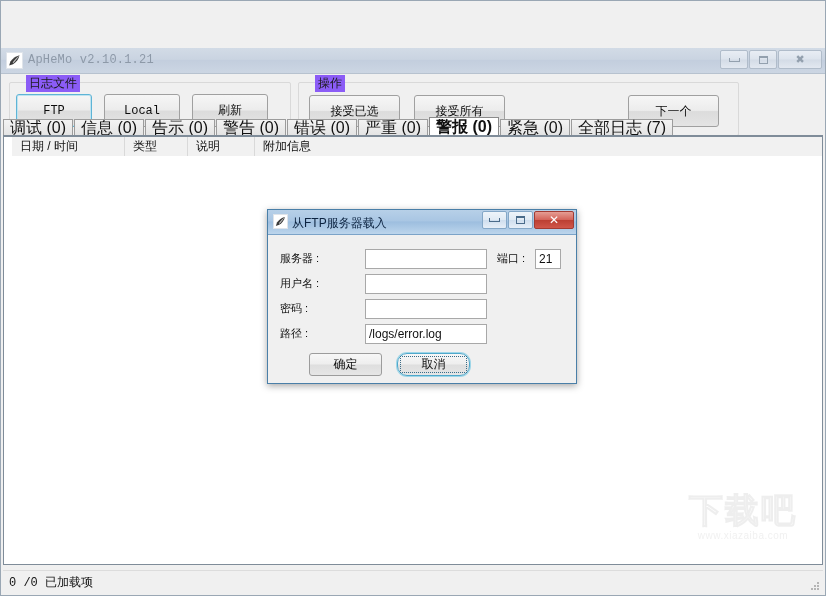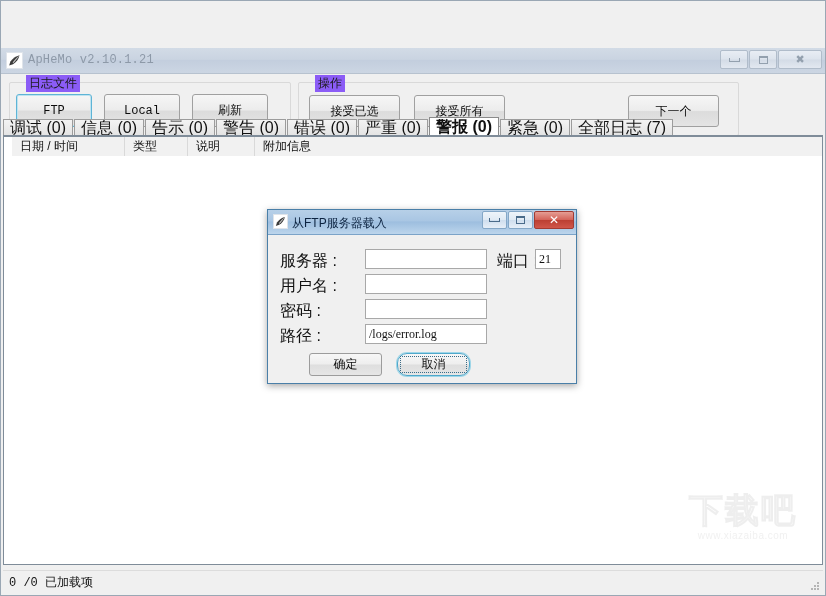--- a/index.html
+++ b/index.html
@@ -174,26 +174,26 @@
     position:absolute;left:0;top:0;width:100%;height:100%;
     display:flex;align-items:center;justify-content:center;
     font-size:11px;font-weight:bold;color:#4a6b8a;line-height:1;
   }
   .dwbtn.close .glyph{color:#fff;font-size:12px;}
   .dmin-ico{width:9px;height:3px;border:1px solid #4a6b8a;border-top:none;}
   .dmax-ico{width:9px;height:8px;border:1px solid #4a6b8a;border-top-width:2px;box-sizing:border-box;}
   #dlg-body{position:relative;height:150px;}
   .frow{position:absolute;left:12px;height:20px;}
   .flabel{
-    position:absolute;left:0;top:2px;font-size:16px;color:#111;white-space:nowrap;
+    position:absolute;left:0;top:2px;font-size:11px;color:#111;white-space:nowrap;
   }
   .finput{
     position:absolute;box-sizing:border-box;height:20px;
     border:1px solid #a8a8a8;background:#fff;
-    font-family:Liberation Serif, serif;
+    font-family:Liberation Sans, sans-serif;
     font-size:12px;color:#111;padding:0 3px;line-height:18px;
     outline:none;
   }
   .dbtn{
     position:absolute;box-sizing:border-box;height:23px;
     border:1px solid #9c9c9c;border-radius:3px;
     background:linear-gradient(to bottom,#f7f7f7 0%,#eeeeee 48%,#dedede 52%,#e6e6e6 100%);
     display:flex;align-items:center;justify-content:center;
     font-size:12px;color:#0c0c0c;cursor:default;
   }

